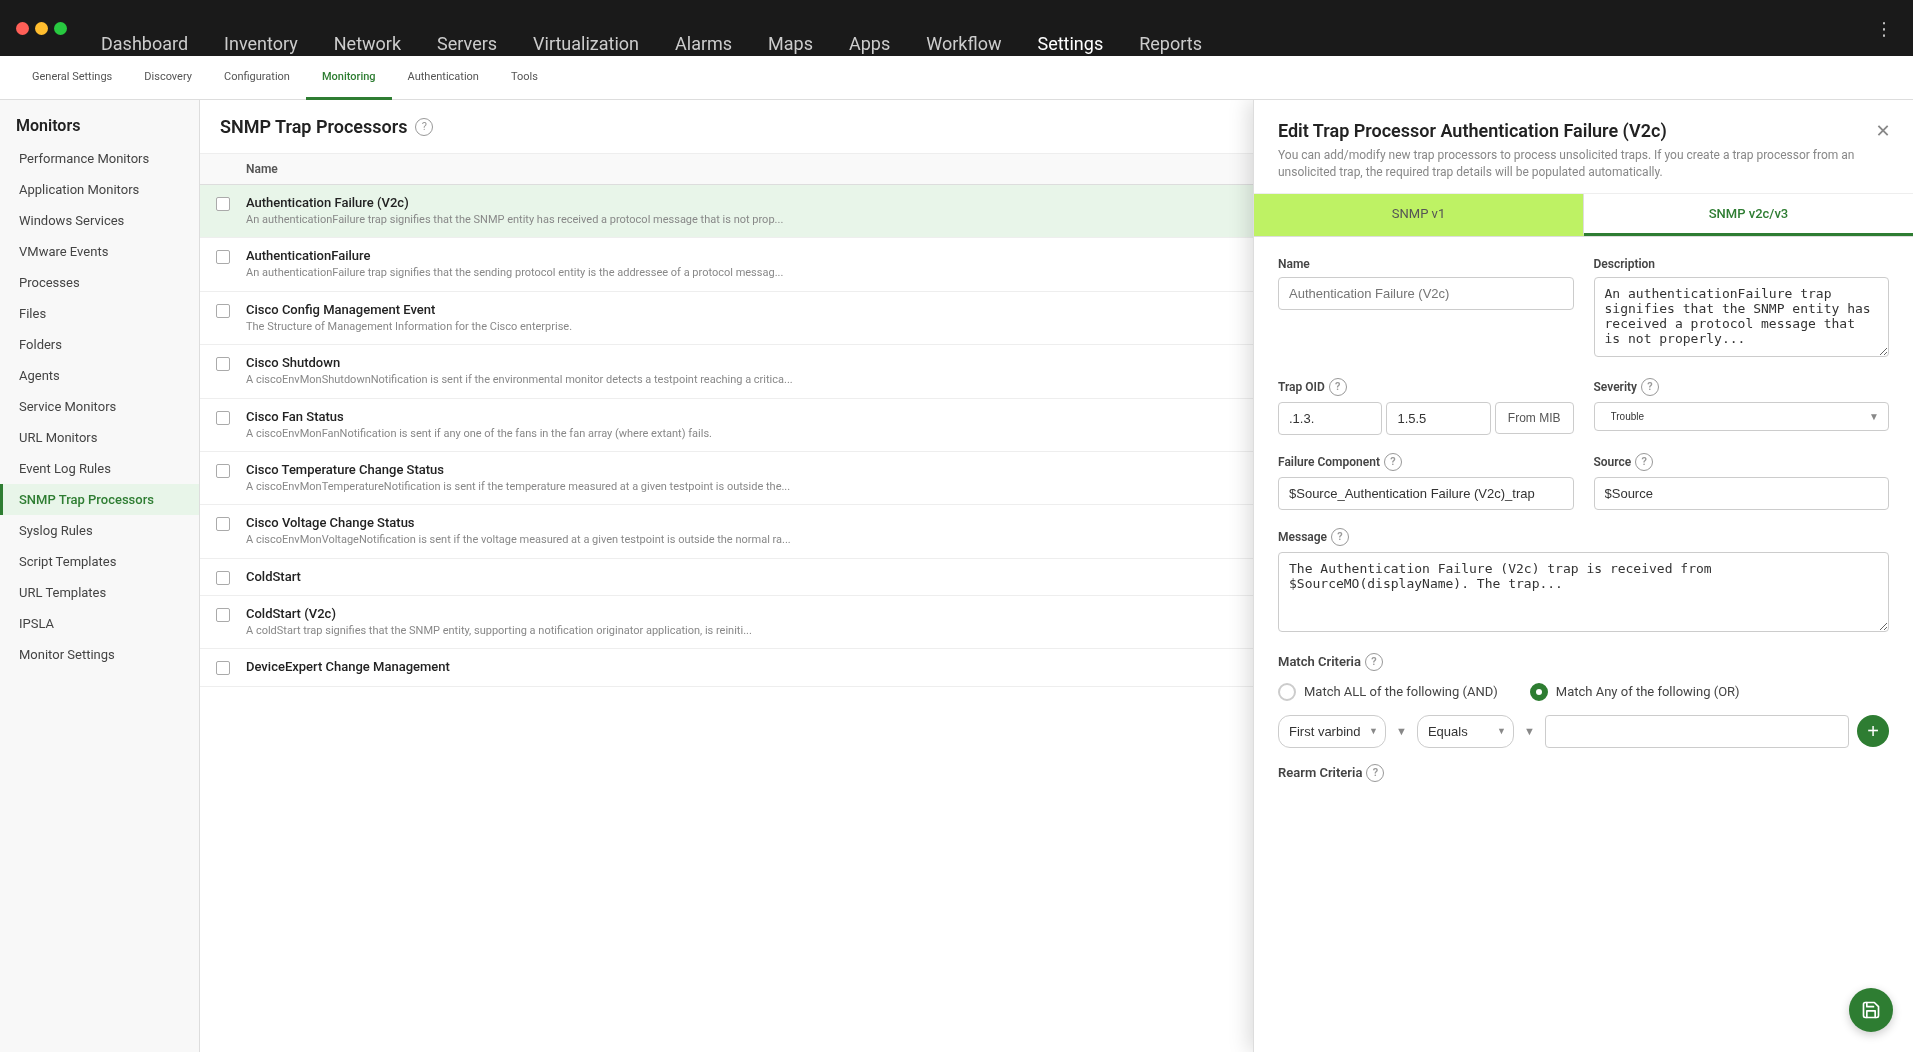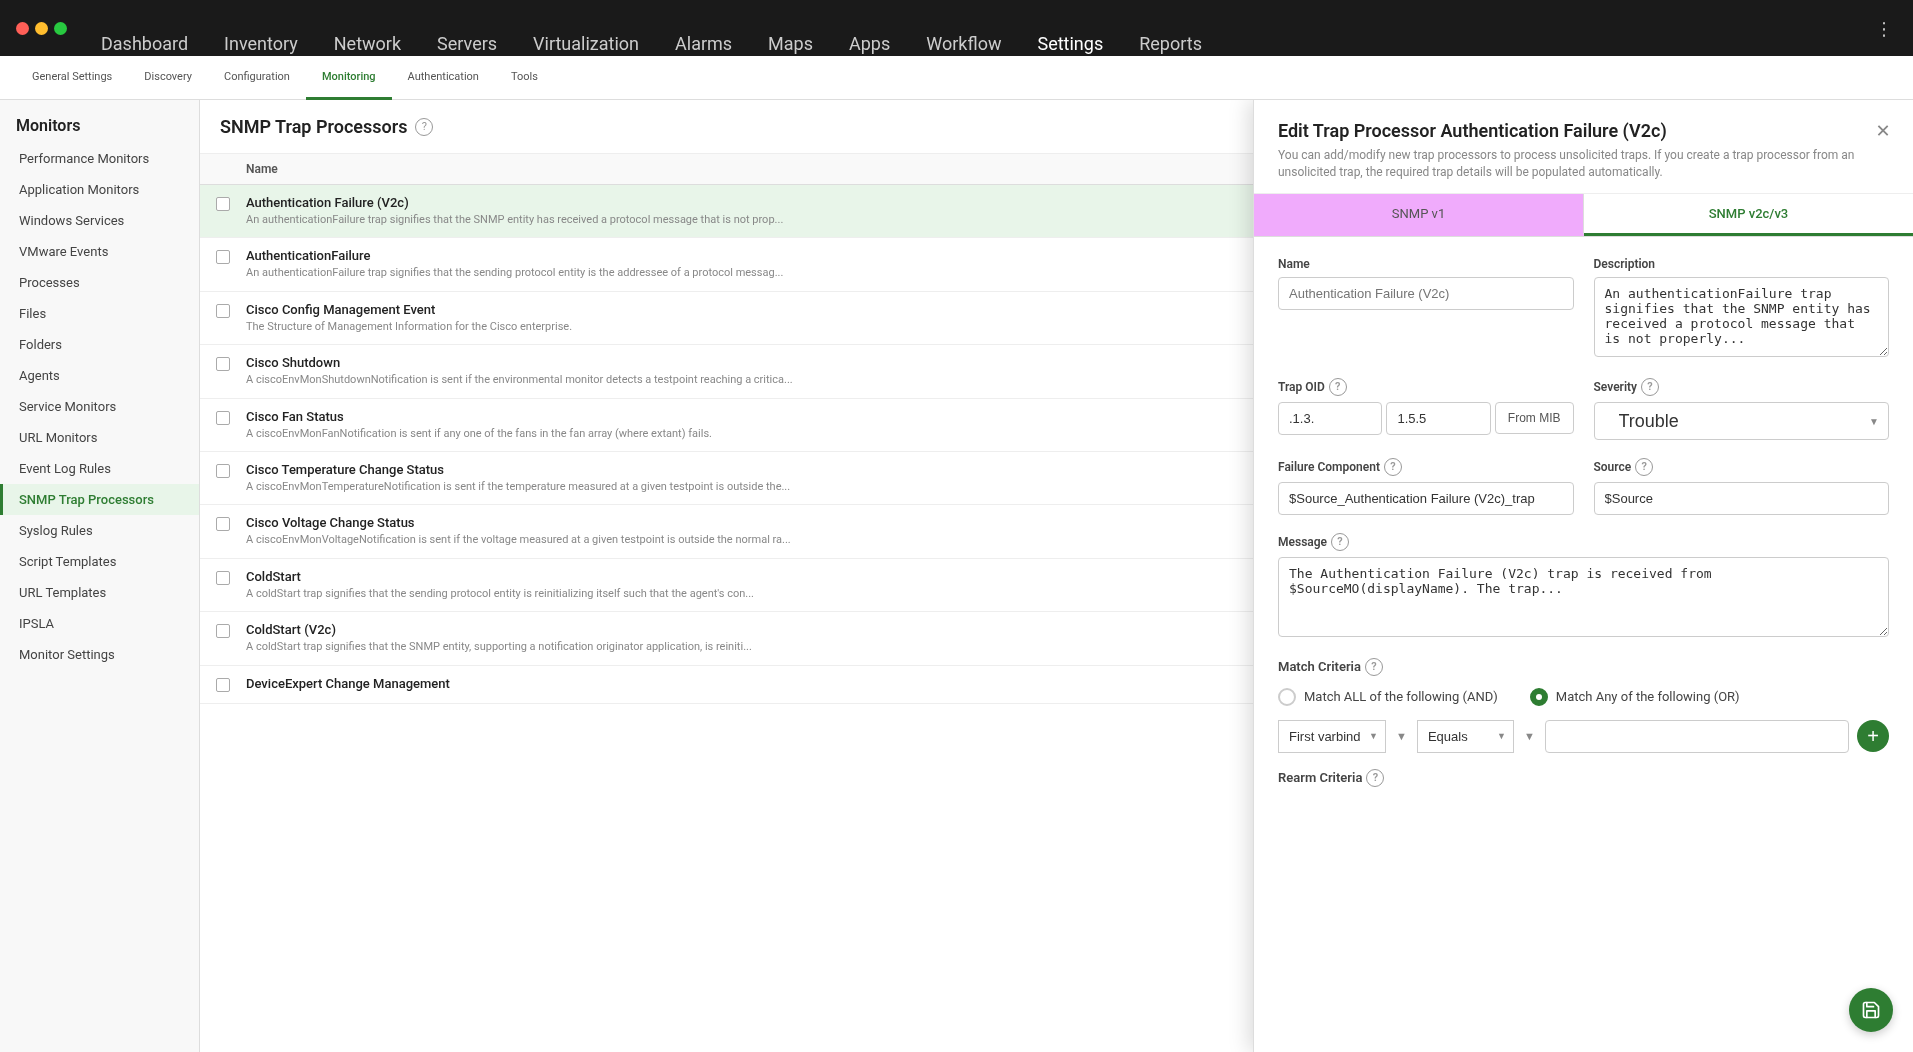--- a/index.html
+++ b/index.html
@@ -240,21 +240,21 @@
       border-bottom: 1px solid #ddd;
       margin: 0;
     }
     .snmp-tab {
       flex: 1;
       padding: 12px 16px;
       text-align: center;
       cursor: pointer;
       font-size: 13px;
       color: #555;
-      background: #f0abfc;
+      background: #bef264;
       border-bottom: 3px solid transparent;
     }
     .snmp-tab.active {
       background: #fff;
       color: #2e7d32;
       border-bottom: 3px solid #2e7d32;
       font-weight: 500;
     }
     .snmp-tab:first-child { border-right: 1px solid #ddd; }
 
@@ -294,24 +294,24 @@
       border: 1px solid #ccc;
       border-radius: 4px;
       font-size: 13px;
       color: #333;
       background: #fff;
       resize: vertical;
       min-height: 80px;
     }
     .form-select {
       width: 100%;
-      padding: 8px 24px;
+      padding: 8px 16px;
       border: 1px solid #ccc;
       border-radius: 4px;
-      font-size: 18px;
+      font-size: 10px;
       color: #333;
       background: #fff;
       appearance: none;
       cursor: pointer;
     }
     .select-wrapper {
       position: relative;
     }
     .select-wrapper::after {
       content: '▼';
@@ -407,21 +407,21 @@
 
     .criteria-row {
       display: flex;
       gap: 8px;
       align-items: center;
       margin-bottom: 8px;
     }
     .criteria-select {
       padding: 8px 10px;
       border: 1px solid #ccc;
-      border-radius: 0;
+      border-radius: 12px;
       font-size: 13px;
       color: #333;
       background: #fff;
       cursor: pointer;
     }
     .criteria-select-wrapper {
       position: relative;
     }
     .criteria-select-wrapper::after {
       content: '▼';
@@ -650,21 +650,20 @@
           <span>.1.3.6.</span>&nbsp;<span>3.0</span>
         </div>
       </div>
 
       <div class="trap-row">
         <div class="col-check">
             <div class="checkbox"></div>
           </div>
         <div class="col-name">
           <div class="trap-name">ColdStart</div>
-          <div class="trap-desc">A coldStart trap signifies that the sending protocol entity is reinitializing itself such that the agent's con...</div>
         </div>
         <div class="col-oid">*</div>
       </div>
 
       <div class="trap-row">
         <div class="col-check">
             <div class="checkbox"></div>
           </div>
         <div class="col-name">
           <div class="trap-name">ColdStart (V2c)</div>

